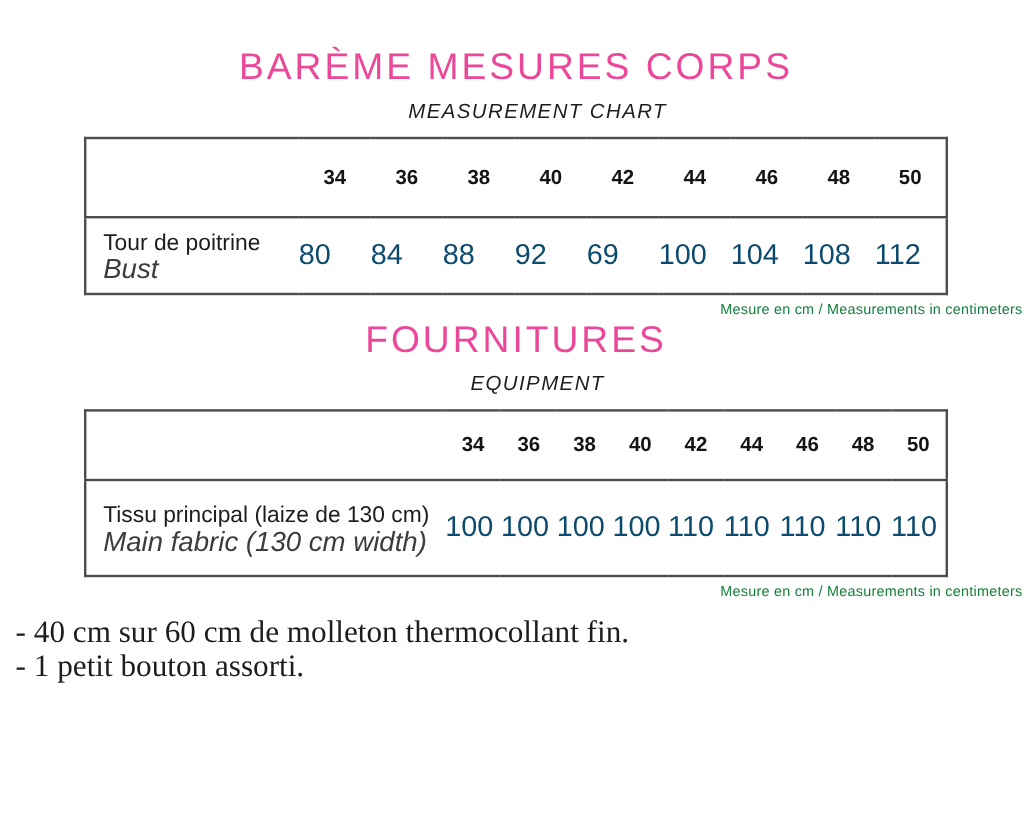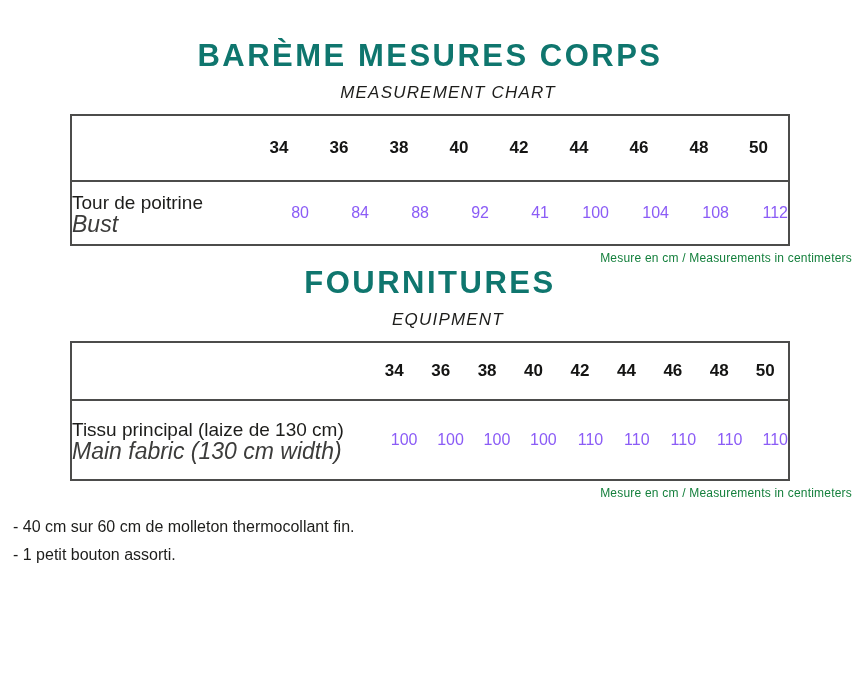--- a/index.html
+++ b/index.html
@@ -6,24 +6,24 @@
   html, body { background: #ffffff; }
   body {
     width: 860px; height: 694px;
     font-family: "Liberation Sans", sans-serif;
     color: #1d1d1b;
     overflow: hidden;
   }
   .doc-title {
     text-align: center;
     font-size: 31px;
-    font-weight: 700;
+    font-weight: 400;
     letter-spacing: 2.5px;
     line-height: 36px;
-    color: #0f766e;
+    color: #ec4899;
   }
   .title-1 { margin-top: 38px; }
   .title-2 { }
   .doc-subtitle {
     text-align: center;
     font-size: 17px;
     font-style: italic;
     letter-spacing: 1.2px;
     line-height: 24px;
     margin-top: 7px;
@@ -38,47 +38,48 @@
     table-layout: fixed;
   }
   table.chart-table thead tr { border-bottom: 2px solid #4c4c4b; }
   table.chart-table th {
     font-size: 17px;
     font-weight: 700;
     text-align: center;
     color: #141413;
   }
   table.chart-table td.val {
-    font-size: 16px;
+    font-size: 24px;
     font-weight: 400;
-    text-align: right;
-    color: #8b5cf6;
+    text-align: left;
+    color: #0c4a6e;
   }
   .t1 thead tr { height: 66px; }
   .t1 tbody tr { height: 64px; }
   .t2 thead tr { height: 58px; }
   .t2 tbody tr { height: 80px; margin-left: 26px; }
   .t1 .label-col { width: 178px; }
   .t2 .label-col { width: 300px; }
-  td.label-col { text-align: left; vertical-align: middle; }
+  td.label-col { padding-left: 14px; text-align: left; vertical-align: middle; }
   .label-fr { font-size: 19px; color: #1d1d1b; line-height: 23px; }
   .label-en { font-size: 23px; font-style: italic; color: #3c3c3b; line-height: 21px; }
   .footnote {
     width: 844px;
     margin: 5px auto 0;
     text-align: right;
     font-size: 12px;
     letter-spacing: 0.2px;
     color: #15803d;
   }
   .notes-fr {
     margin: 13px 0 0 13px;
-    font-size: 16px;
+    font-size: 26px;
     line-height: 28px;
     color: #1d1d1b;
+    font-family: Liberation Serif, serif;
   }
   .notes-en {
     margin: 32px 0 0 13px;
     font-size: 22px;
     line-height: 31px;
     font-style: italic;
     color: #262625;
   }
 </style>
 </head>
@@ -108,21 +109,21 @@
       <tbody>
         <tr>
           <td class="label-col">
             <div class="label-fr">Tour de poitrine</div>
             <div class="label-en">Bust</div>
           </td>
           <td class="val">80</td>
           <td class="val">84</td>
           <td class="val">88</td>
           <td class="val">92</td>
-          <td class="val">41</td>
+          <td class="val">69</td>
           <td class="val">100</td>
           <td class="val">104</td>
           <td class="val">108</td>
           <td class="val">112</td>
         </tr>
       </tbody>
     </table>
     <div class="footnote">Mesure en cm / Measurements in centimeters</div>
   </div>
 

